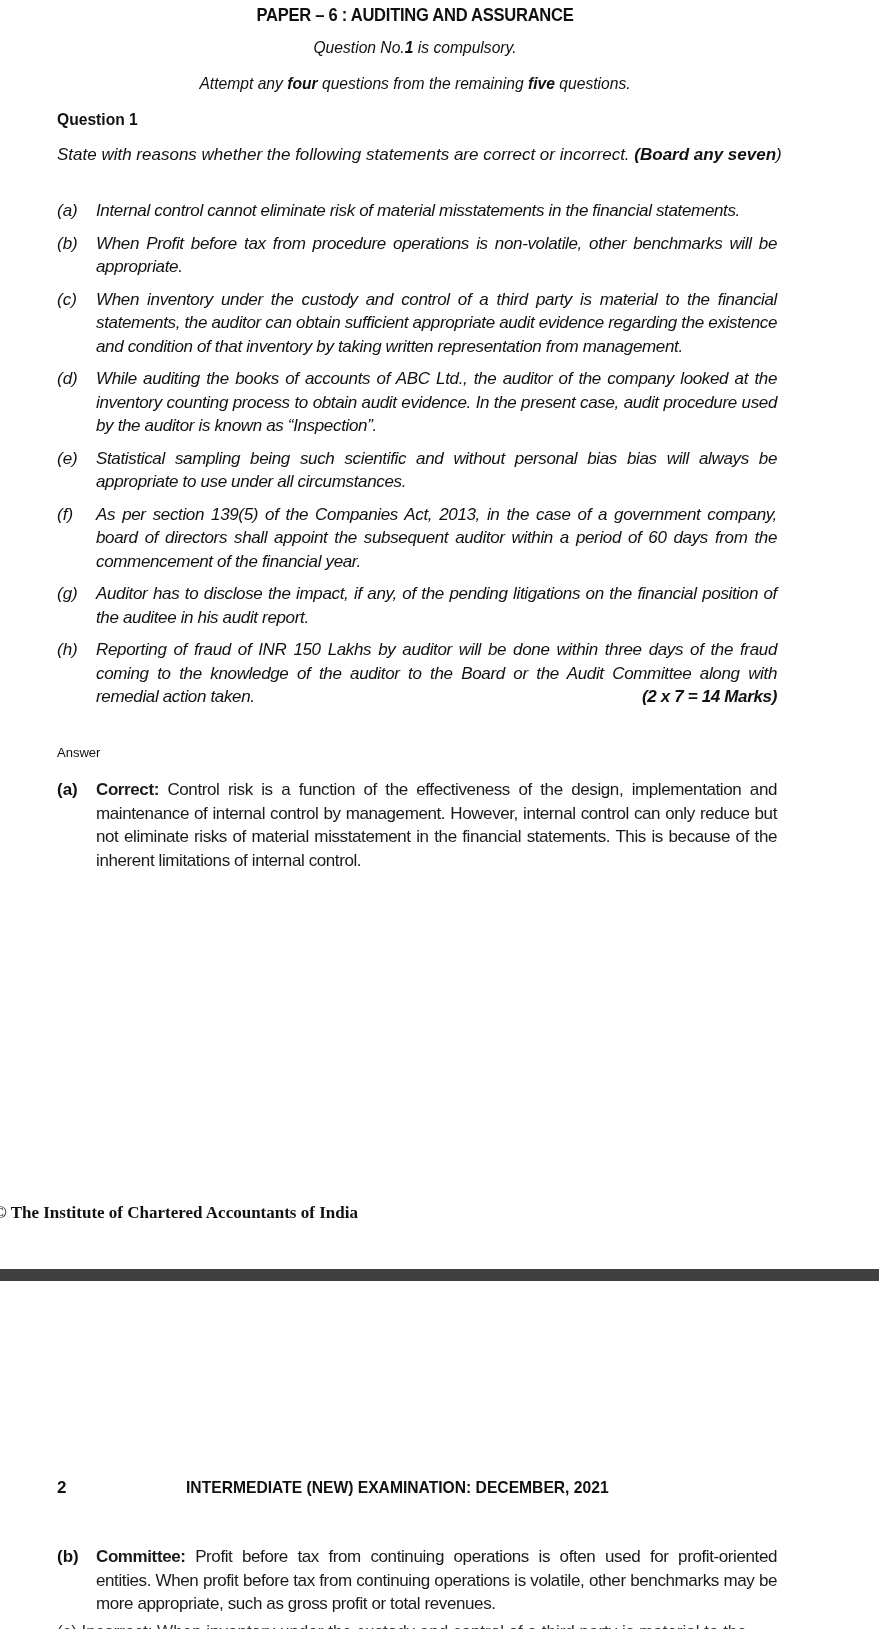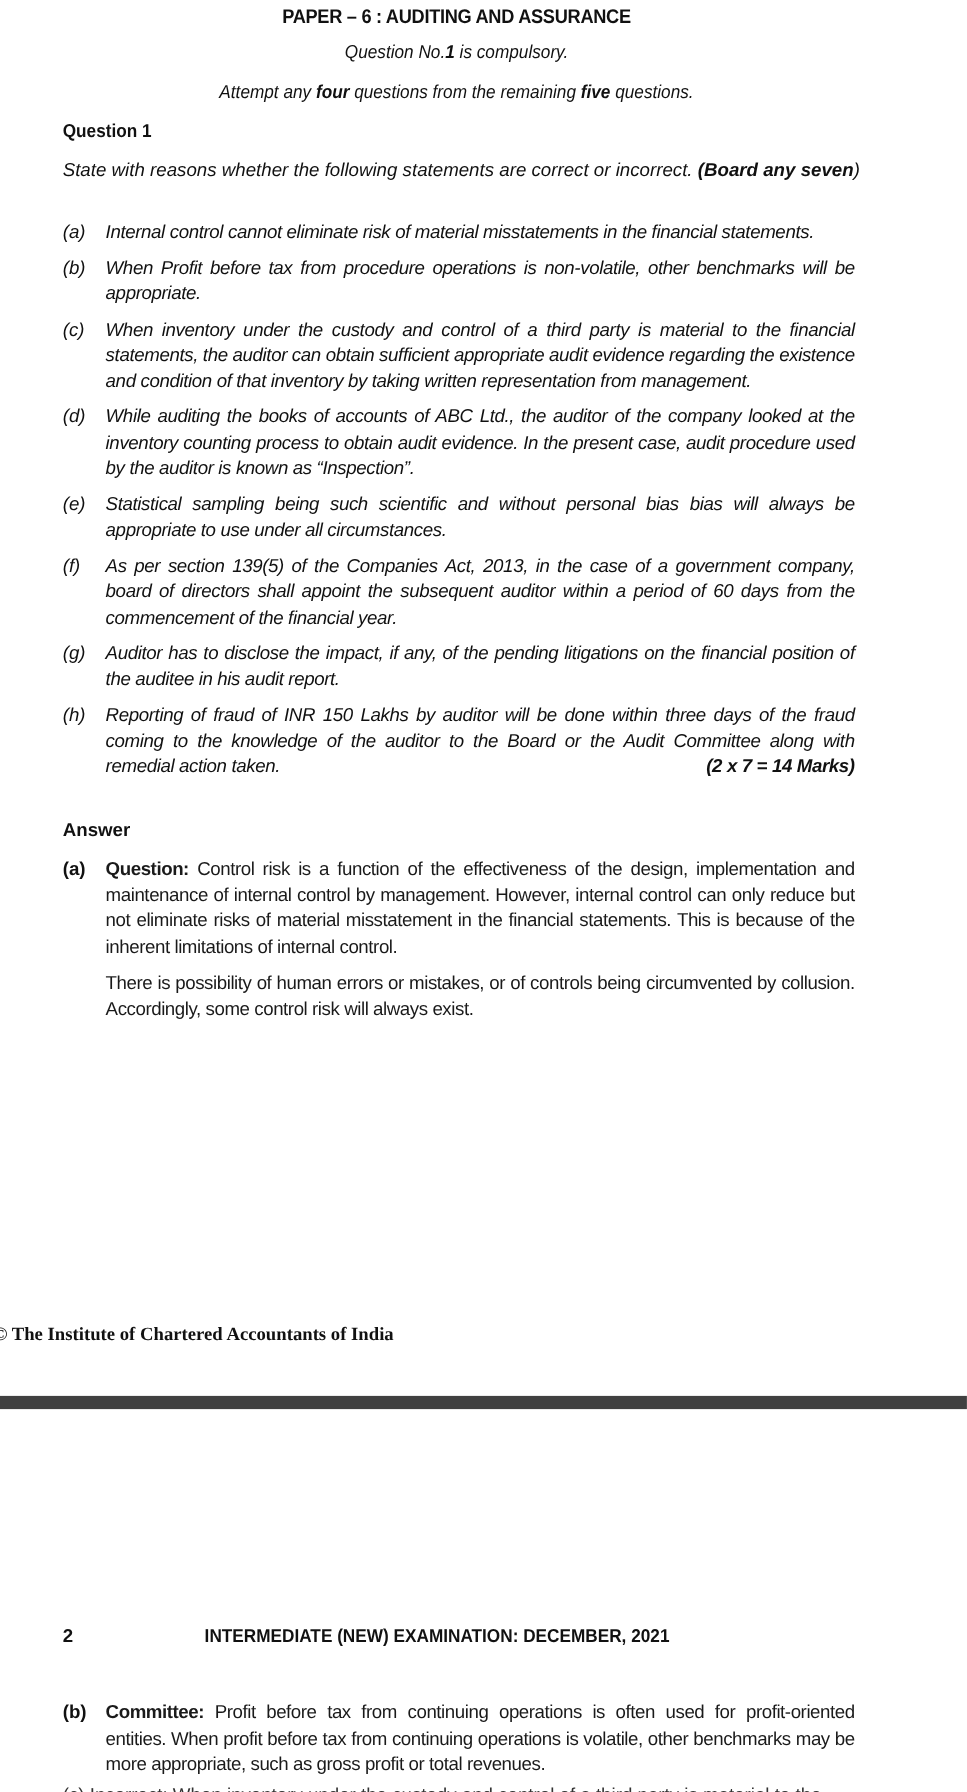--- a/index.html
+++ b/index.html
@@ -23,21 +23,21 @@
   .intro {
     position: absolute; left: 57px; top: 143px; width: 775px; font-style: italic; font-size: 17px;
     line-height: 23px; text-align: justify;
   }
   .items { position: absolute; left: 57px; top: 199px; width: 720px; }
   .item { display: flex; font-style: italic; font-size: 17px; line-height: 23.5px; }
   .item .lbl { width: 39px; flex: none; }
   .item .txt { flex: 1; text-align: justify; letter-spacing: -0.35px; }
   .marks { float: right; font-weight: bold; }
   .answer-heading {
-    position: absolute; left: 57px; top: 745px; font-weight: bold; font-size: 17px;
+    position: absolute; left: 57px; top: 745px; font-weight: normal; font-size: 13px;
   }
   .answers { position: absolute; left: 57px; top: 778px; width: 720px; }
   .ans { display: flex; font-size: 17px; line-height: 23.5px; }
   .ans .lbl { width: 39px; flex: none; font-weight: bold; }
   .ans .txt { flex: 1; text-align: justify; letter-spacing: -0.4px; color: #1a1a1a; }
   .ans .verdict { font-weight: bold; }
   .ans p { margin: 0 0 10px 0; }
   .footer-copy {
     position: absolute; left: -6px; top: 1203px; font-family: "Liberation Serif", serif;
     font-weight: bold; font-size: 17px;
@@ -115,22 +115,21 @@
       </span>
     </div>
   </div>
 
   <div class="answer-heading">Answer</div>
 
   <div class="answers">
     <div class="ans">
       <span class="lbl">(a)</span>
       <div class="txt">
-        <p><span class="verdict">Question:</span> <span>Control risk is a function of the effectiveness of the design, implementation and maintenance of internal control by management. However, internal control can only reduce but not eliminate risks of material misstatement in the financial statements. This is because of the inherent limitations of internal control.</span></p>
-        <p>There is possibility of human errors or mistakes, or of controls being circumvented by collusion. Accordingly, some control risk will always exist.</p>
+        <p><span class="verdict">Correct:</span> <span>Control risk is a function of the effectiveness of the design, implementation and maintenance of internal control by management. However, internal control can only reduce but not eliminate risks of material misstatement in the financial statements. This is because of the inherent limitations of internal control.</span></p>
       </div>
     </div>
   </div>
 
   <div class="footer-copy">© The Institute of Chartered Accountants of India</div>
 </div>
 
 <div class="page-divider"></div>
 
 <div class="page2-num">2</div>

